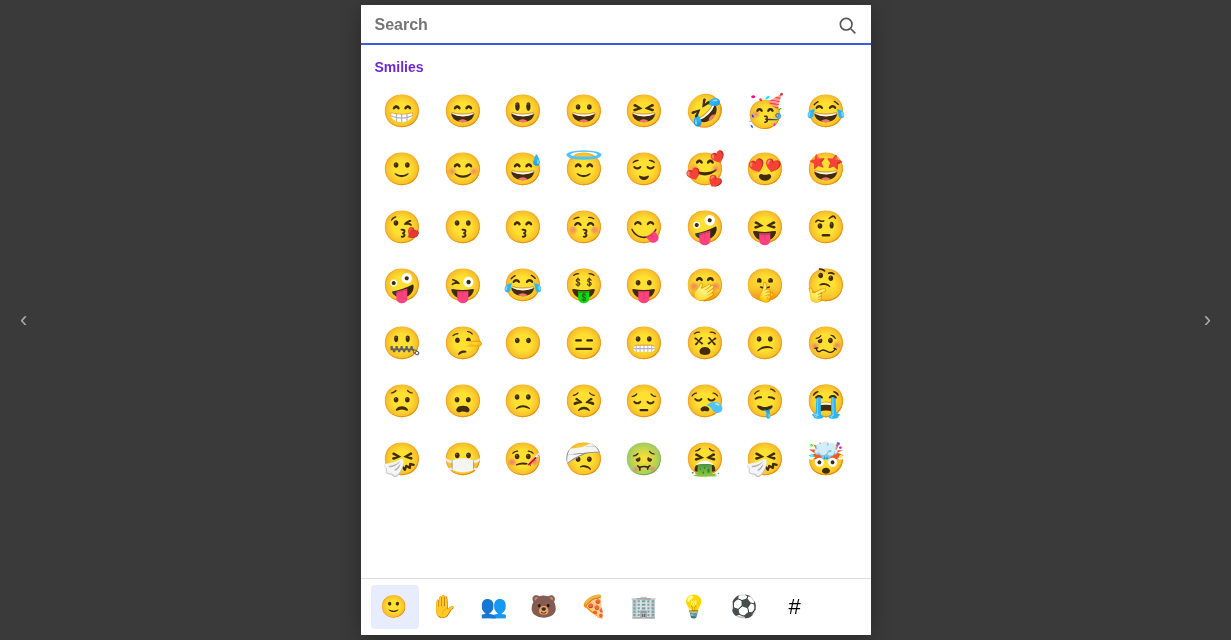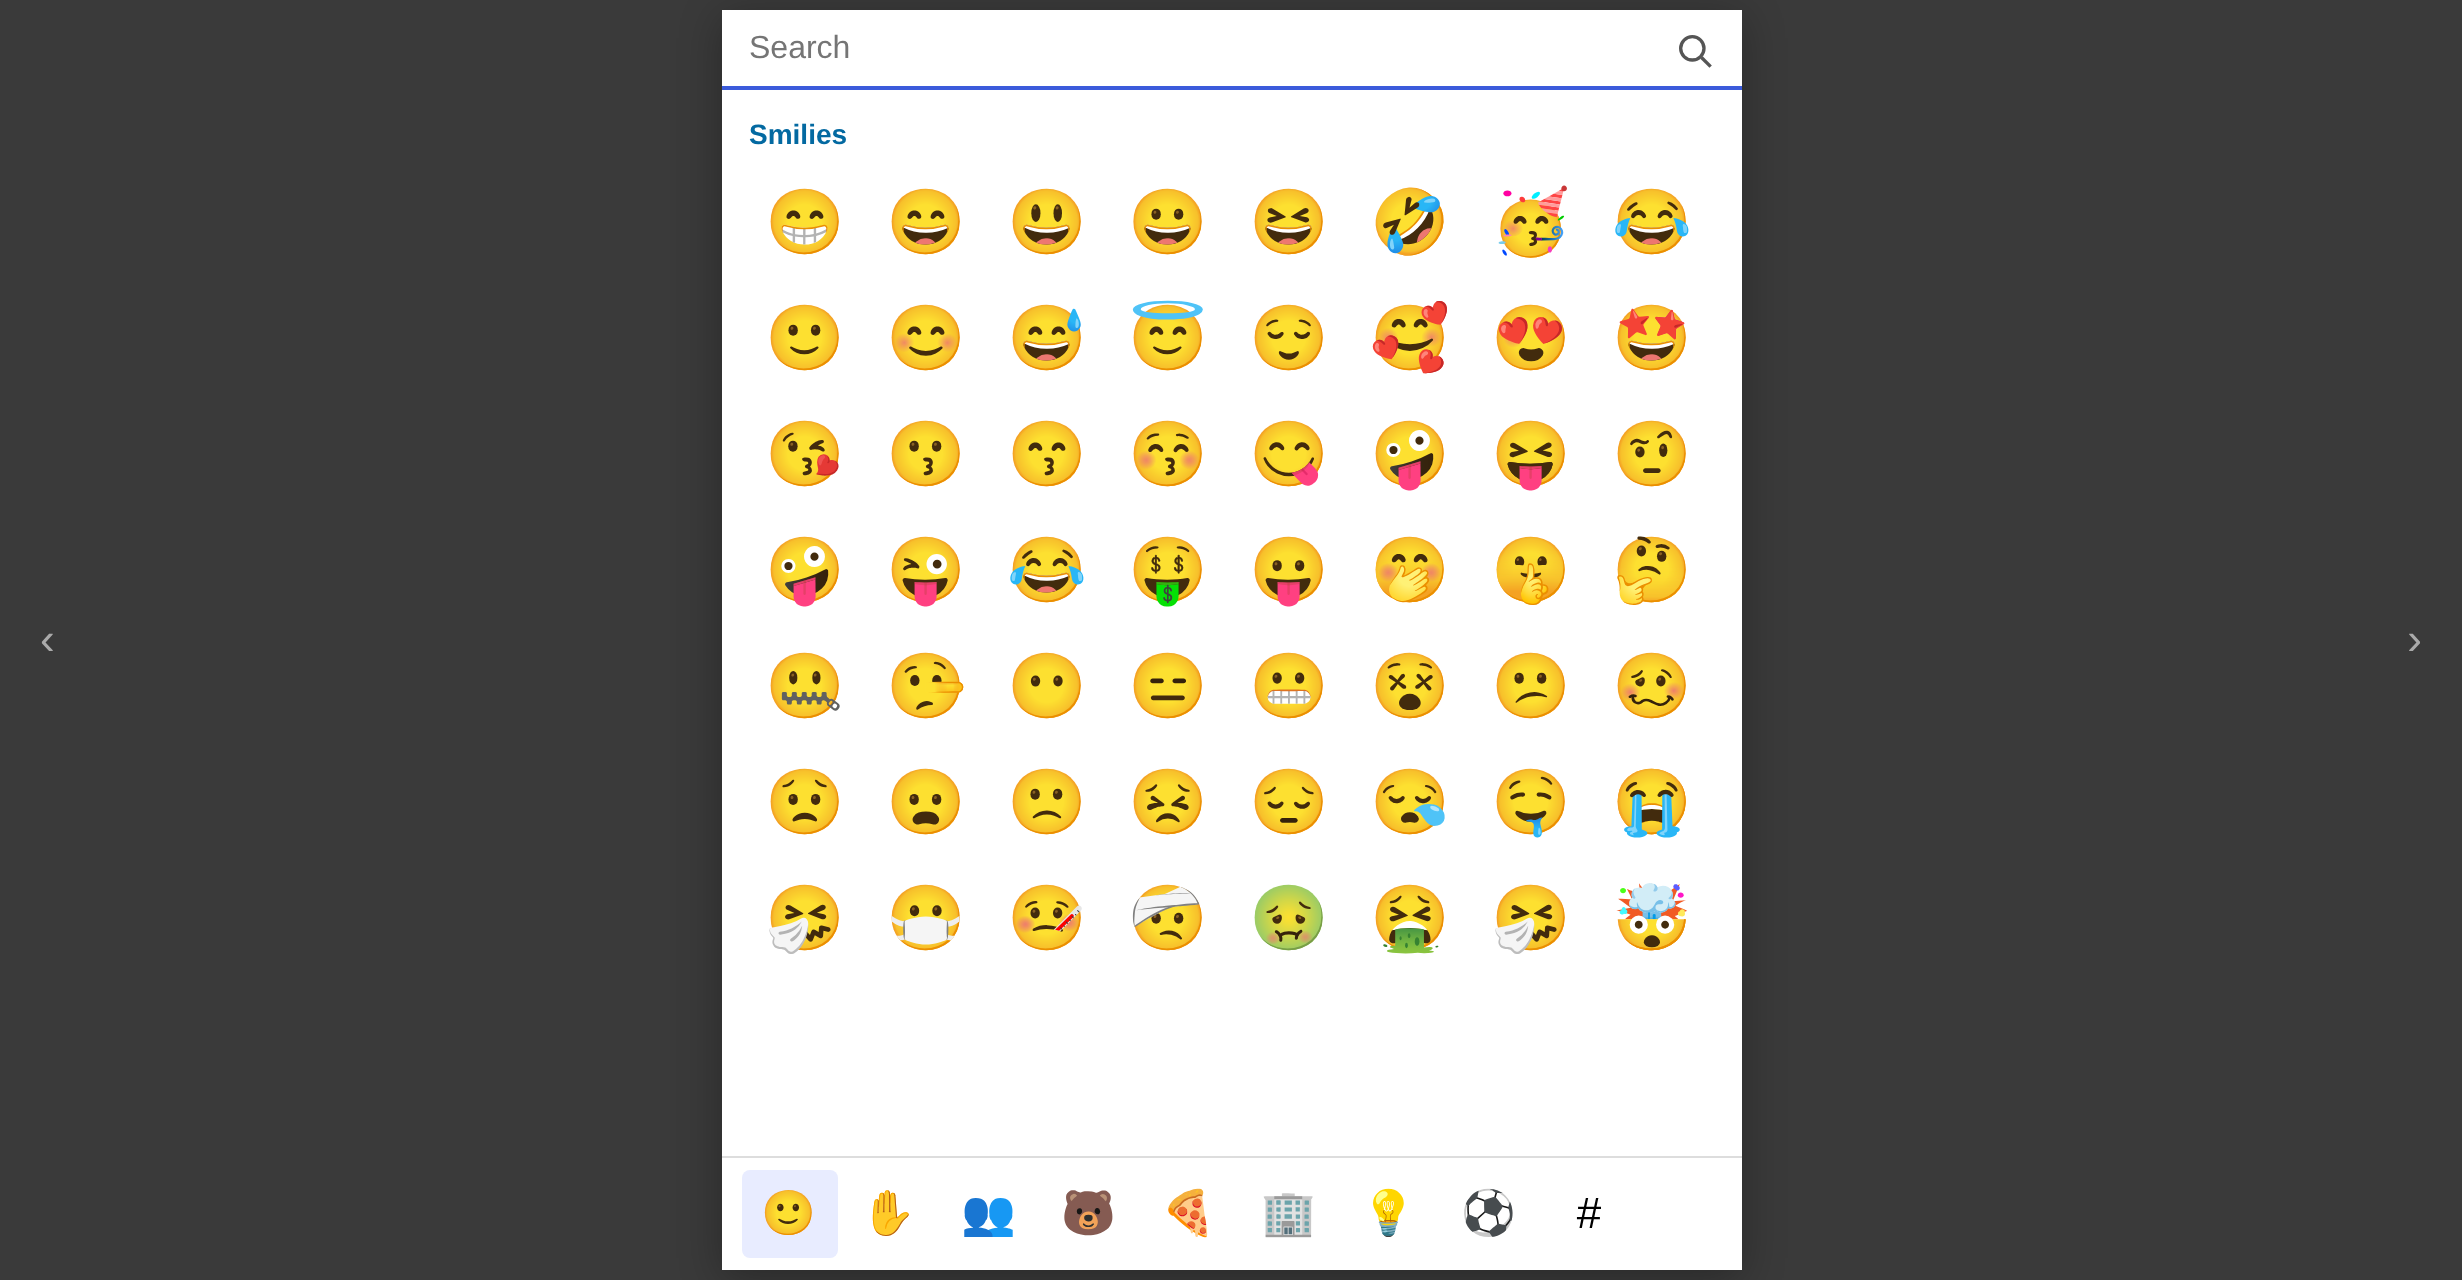--- a/index.html
+++ b/index.html
@@ -49,20 +49,21 @@
       padding-bottom: 8px;
     }
 
     .search-input {
       flex: 1;
       border: none;
       outline: none;
       font-size: 16px;
       color: #be185d;
       background: transparent;
+      font-weight: bold;
     }
 
     .search-icon-btn {
       background: none;
       border: none;
       cursor: pointer;
       color: #555;
       font-size: 18px;
       display: flex;
       align-items: center;
@@ -70,21 +71,21 @@
 
     .emoji-content {
       flex: 1;
       overflow-y: auto;
       padding: 10px 14px;
     }
 
     .category-label {
       font-size: 14px;
       font-weight: 600;
-      color: #0369a1;
+      color: #6d28d9;
       margin-bottom: 8px;
       margin-top: 4px;
     }
 
     .emoji-grid {
       display: grid;
       grid-template-columns: repeat(8, 1fr);
       gap: 2px;
     }
 

